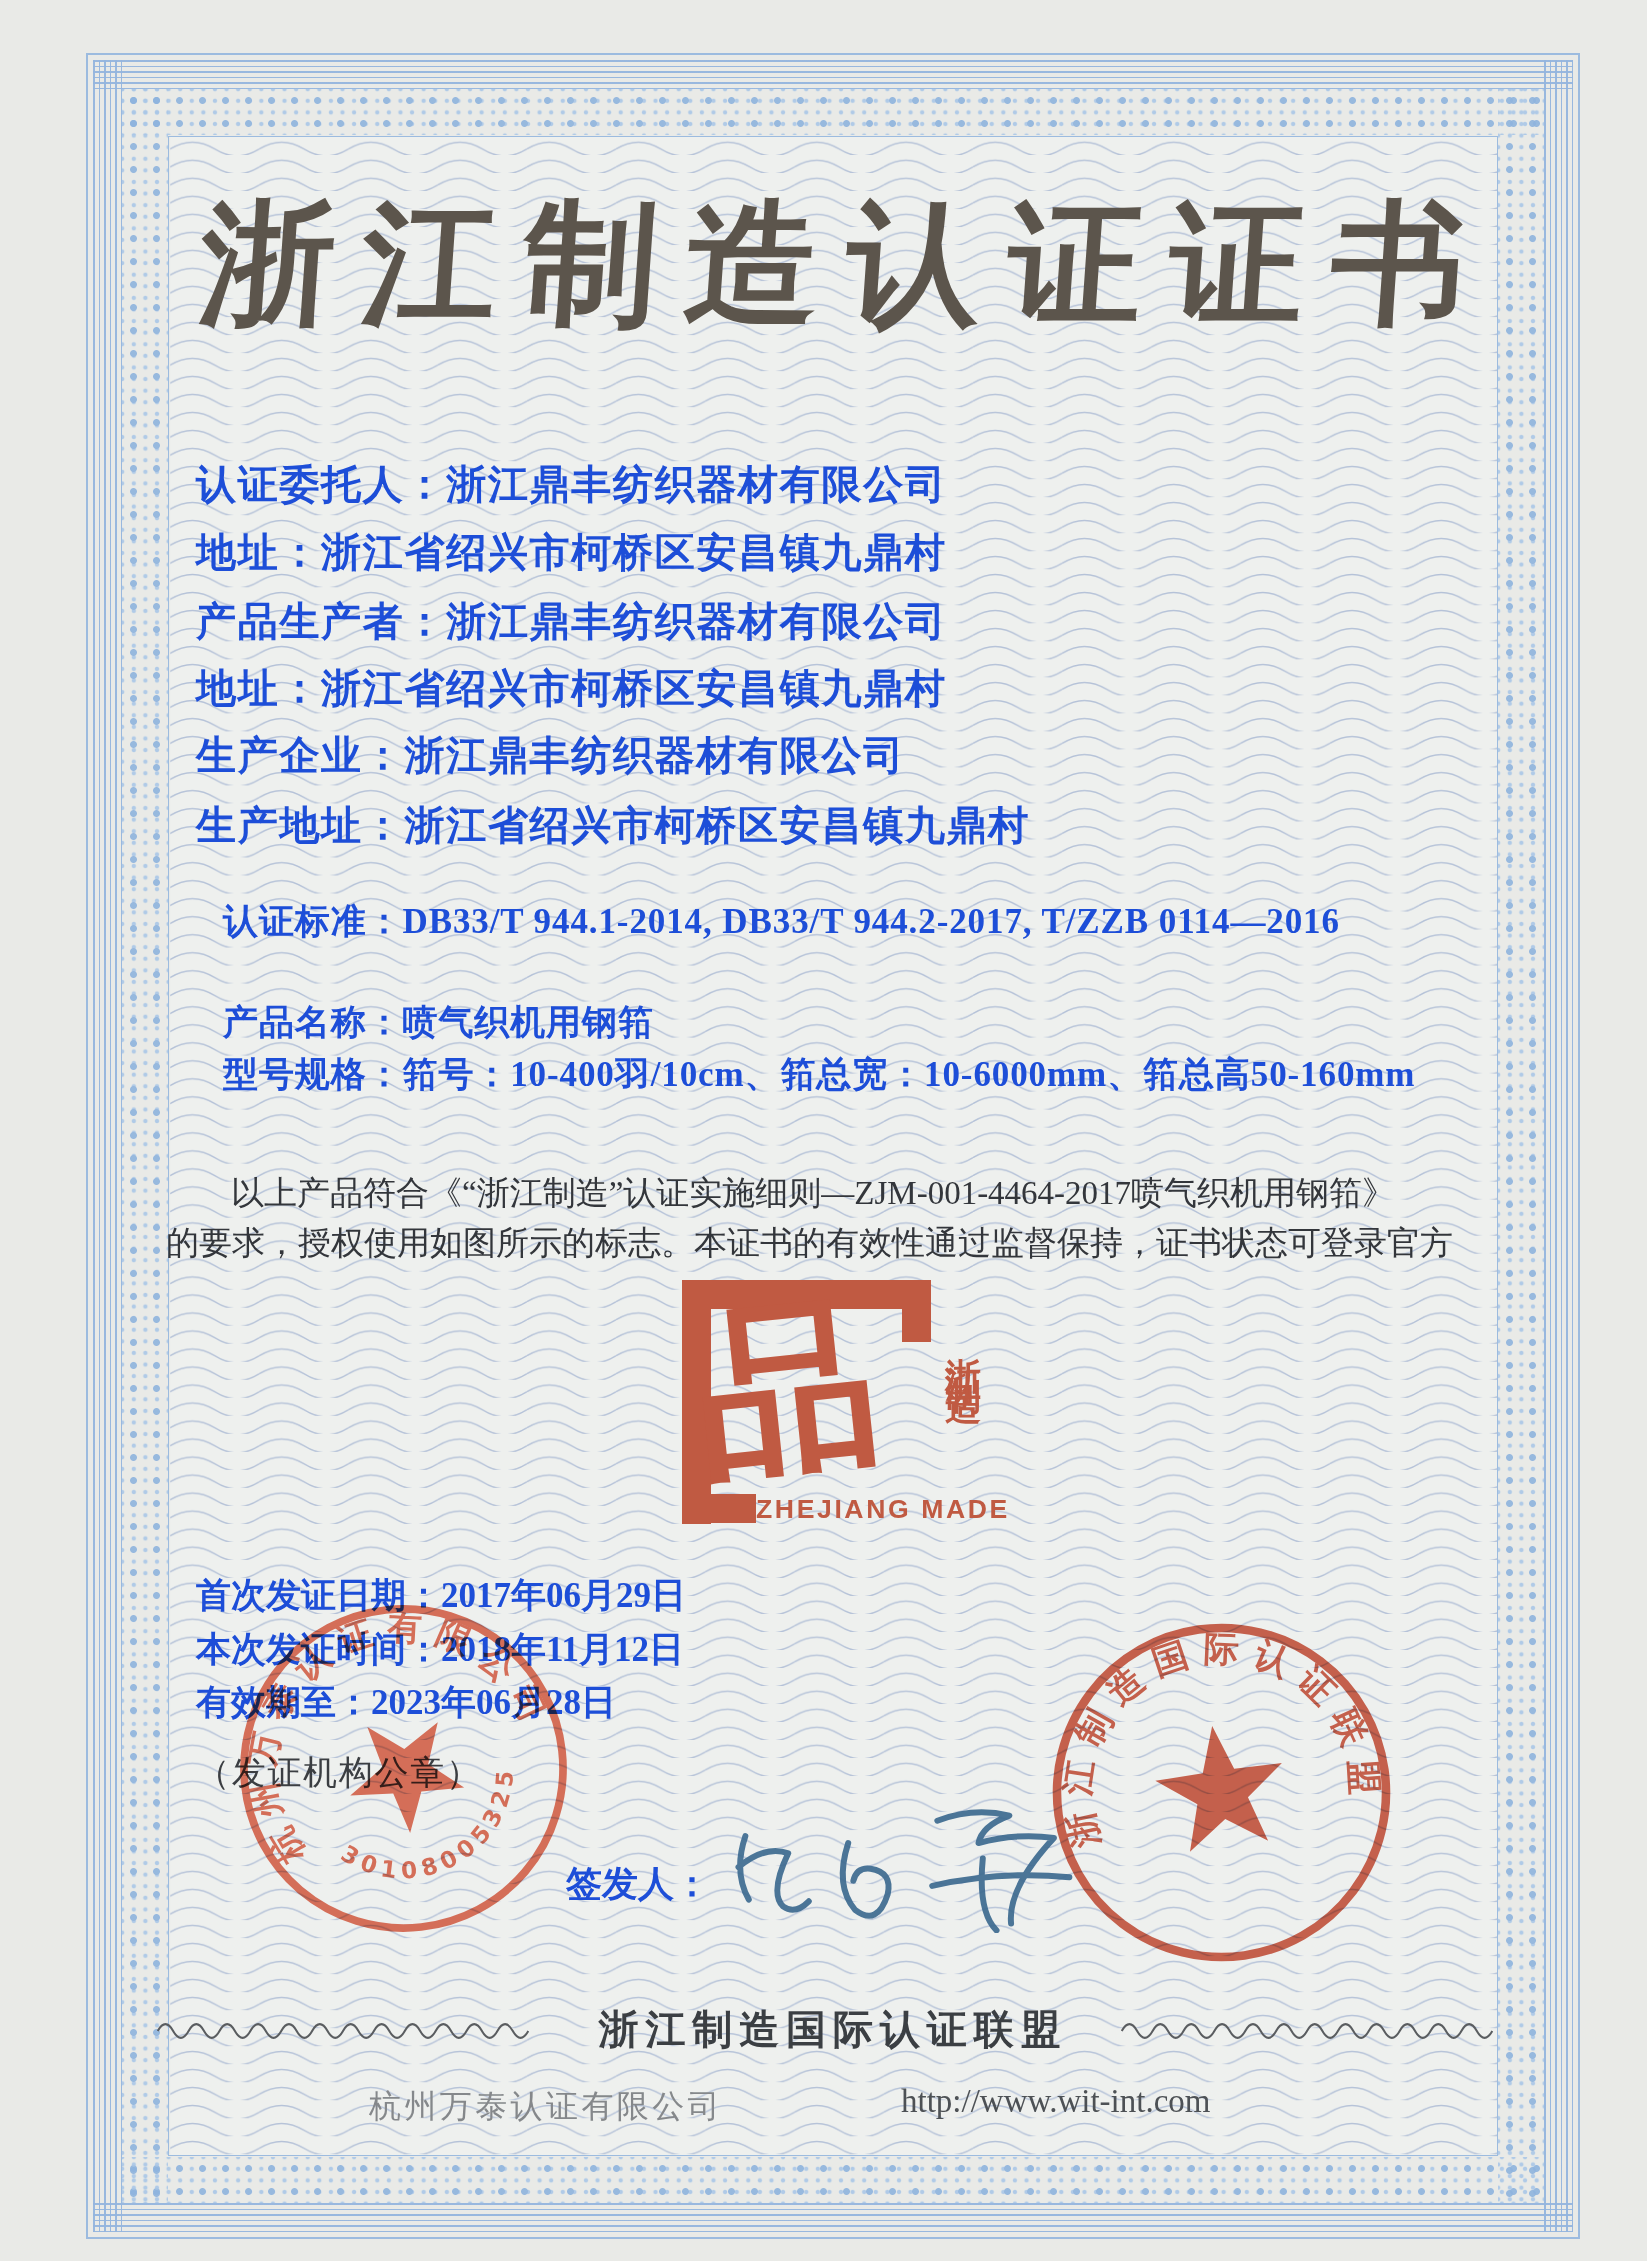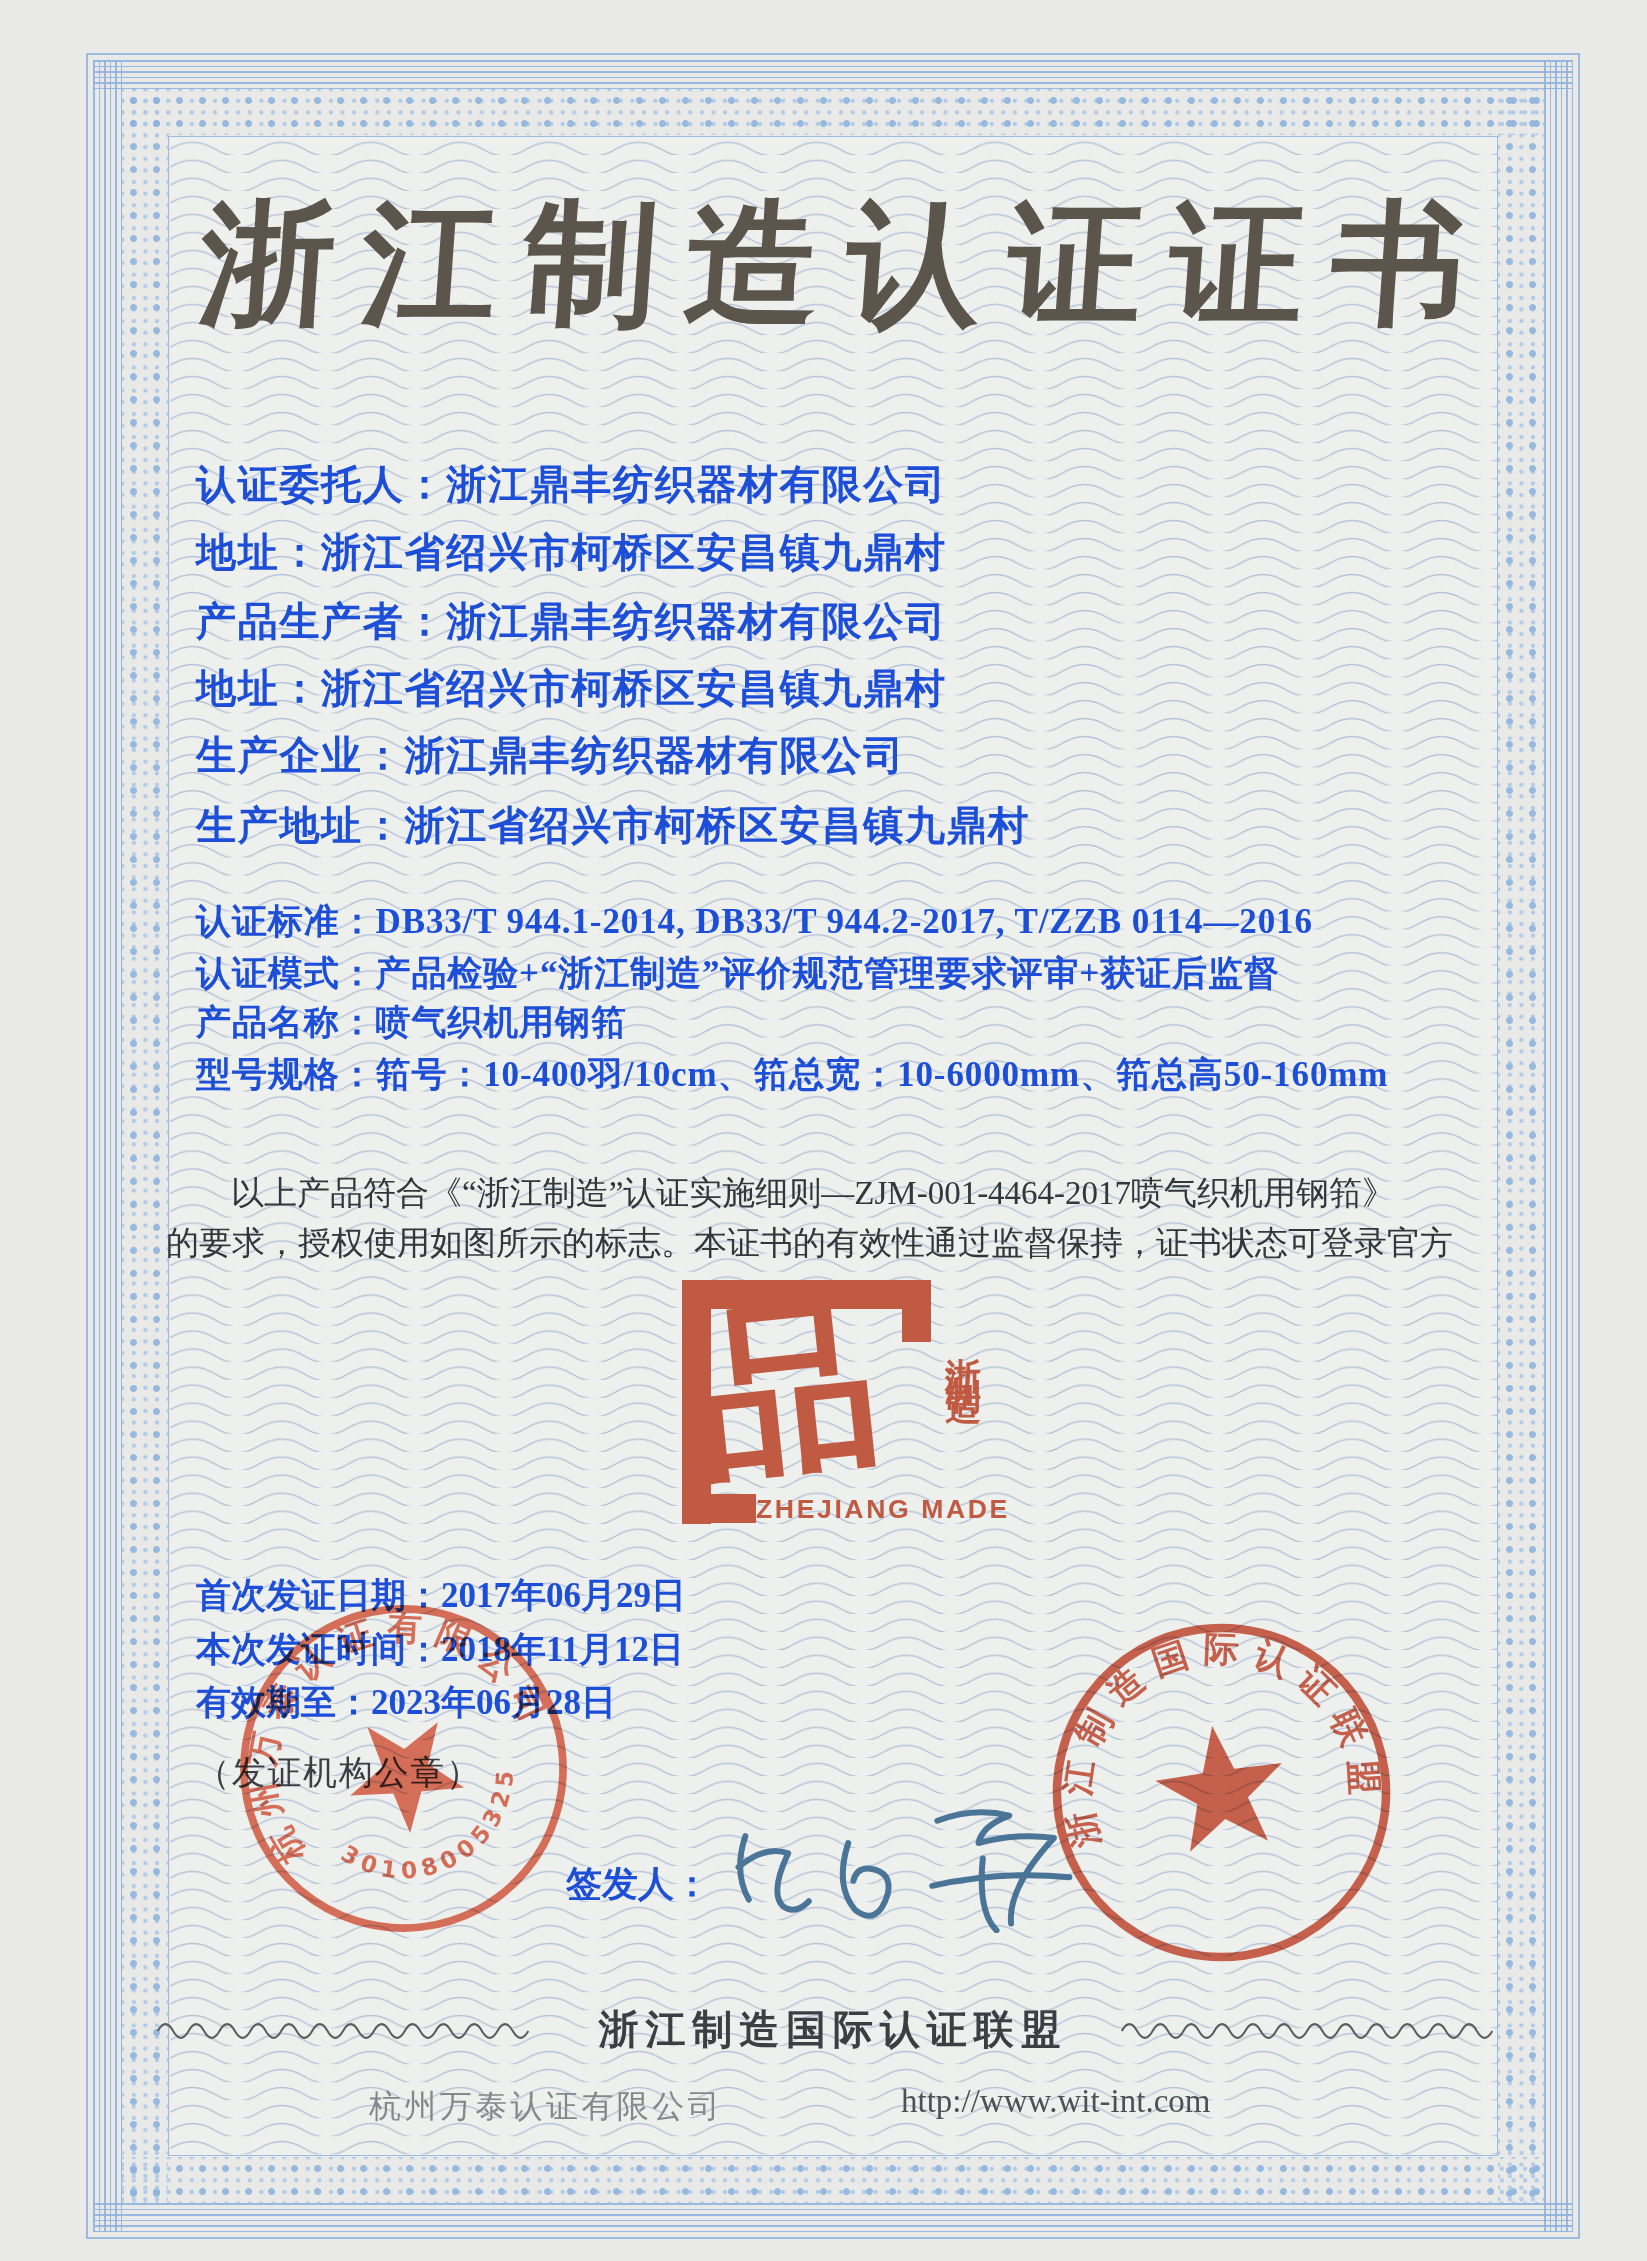--- a/index.html
+++ b/index.html
@@ -27,21 +27,21 @@
   .frame-inner{position:absolute;top:136px;left:168px;right:149px;bottom:105px;border:1.7px solid #9cbbdf;}
 
   
   .title{top:175px;left:170px;right:151px;text-align:center;font-size:134px;font-weight:700;
          color:#5c554c;letter-spacing:27.5px;text-indent:27.5px;transform:skewX(-4deg);white-space:nowrap;}
   .certline{top:353px;left:170px;right:151px;text-align:center;white-space:nowrap;color:#2d2e31;}
   .certline .lab{font-size:43px;font-weight:700;}
   .certline .num{font-size:45px;font-weight:700;font-family:"Liberation Sans","DejaVu Sans",sans-serif;letter-spacing:2.6px;}
   .row{left:196px;white-space:nowrap;color:#1d4ed8;font-weight:700;}
   .party-row{font-size:40px;letter-spacing:1.7px;}
-  .detail-row{font-size:35px;letter-spacing:0.9px;}
+  .detail-row{font-size:35px;letter-spacing:0.9px;margin-left:27px;}
   .statement{left:166px;top:1168px;width:1330px;font-size:33px;line-height:50px;color:#33363b;text-align:justify;}
   .statement .ind{text-indent:65px;}
 
   
   .logo{left:682px;top:1280px;width:326px;height:259px;}
   .logo .bar{position:absolute;background:#c05a42;}
   .logo .mark{position:absolute;left:13.7px;top:19px;font-size:182px;line-height:182px;font-weight:700;
               color:#c05a42;transform:rotate(-6deg);}
   .logo .side{position:absolute;left:256px;top:48px;writing-mode:vertical-rl;font-size:36px;font-weight:700;
               letter-spacing:10.3px;color:#c05a42;}
@@ -103,23 +103,20 @@
   </div>
   <div class="abs row party-row" style="top:728px">
     <span>生产企业：</span><span>浙江鼎丰纺织器材有限公司</span>
   </div>
   <div class="abs row party-row" style="top:798px">
     <span>生产地址：</span><span>浙江省绍兴市柯桥区安昌镇九鼎村</span>
   </div>
 
   <div class="abs row detail-row" style="top:898px">
     <span>认证标准：</span><span>DB33/T 944.1-2014, DB33/T 944.2-2017, T/ZZB 0114—2016</span>
-  </div>
-  <div class="abs row detail-row" style="top:950px">
-    <span>认证模式：</span><span>产品检验+“浙江制造”评价规范管理要求评审+获证后监督</span>
   </div>
   <div class="abs row detail-row" style="top:999px">
     <span>产品名称：</span><span>喷气织机用钢筘</span>
   </div>
   <div class="abs row detail-row" style="top:1051px">
     <span>型号规格：</span><span>筘号：10-400羽/10cm、筘总宽：10-6000mm、筘总高50-160mm</span>
   </div>
 
   <div class="abs statement">
     <div class="ind">以上产品符合《“浙江制造”认证实施细则—ZJM-001-4464-2017喷气织机用钢筘》</div>

